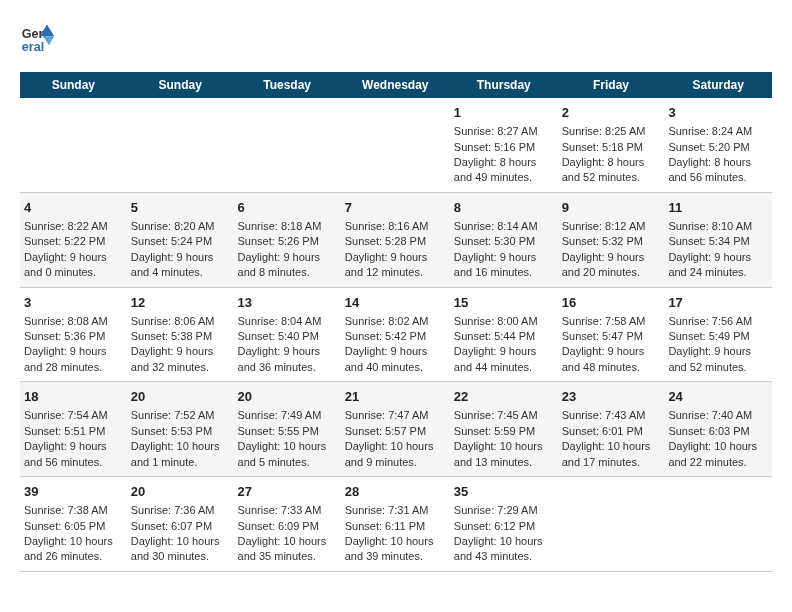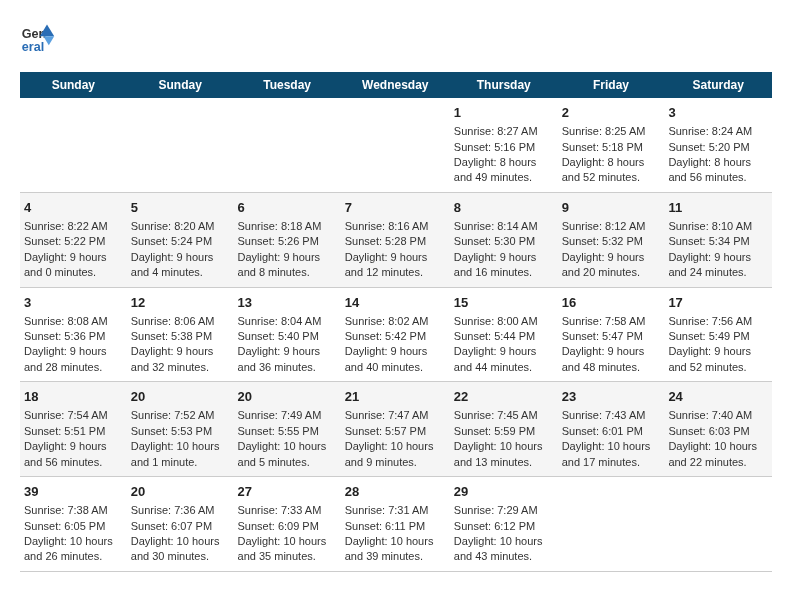--- a/index.html
+++ b/index.html
@@ -240,20 +240,20 @@
         </td>
         <td>
           <span class="day-num">27</span>
           <div class="day-info">Sunrise: 7:33 AM<br>Sunset: 6:09 PM<br>Daylight: 10 hours and 35 minutes.</div>
         </td>
         <td>
           <span class="day-num">28</span>
           <div class="day-info">Sunrise: 7:31 AM<br>Sunset: 6:11 PM<br>Daylight: 10 hours and 39 minutes.</div>
         </td>
         <td>
-          <span class="day-num">29</span>
+          <span class="day-num">35</span>
           <div class="day-info">Sunrise: 7:29 AM<br>Sunset: 6:12 PM<br>Daylight: 10 hours and 43 minutes.</div>
         </td>
         <td class="empty-cell"></td>
         <td class="empty-cell"></td>
       </tr>
     </tbody>
 </table>
 
 </body></html>

